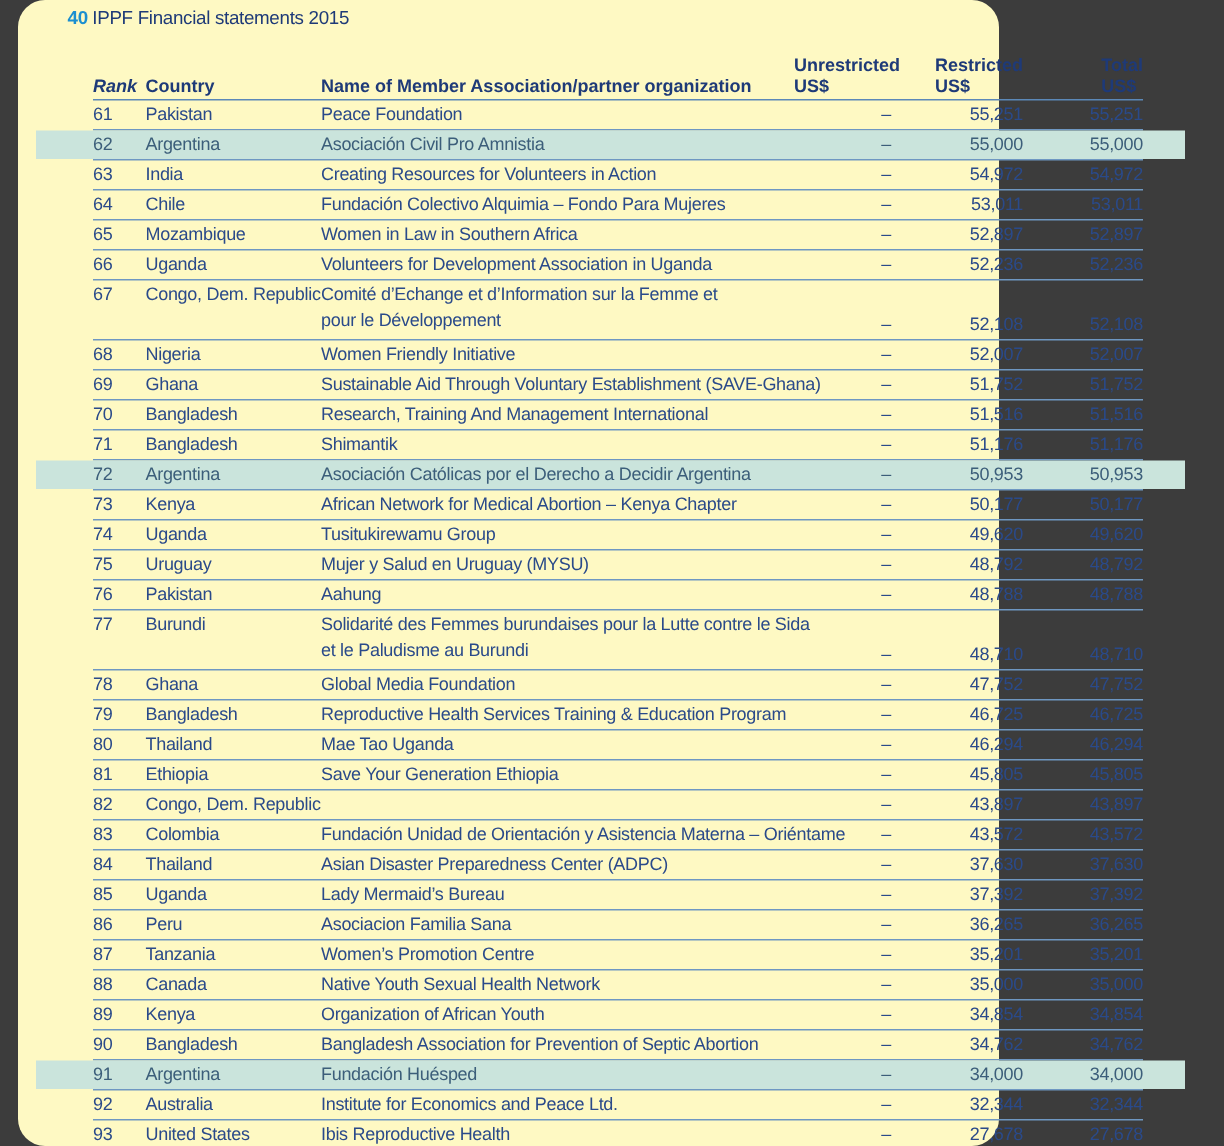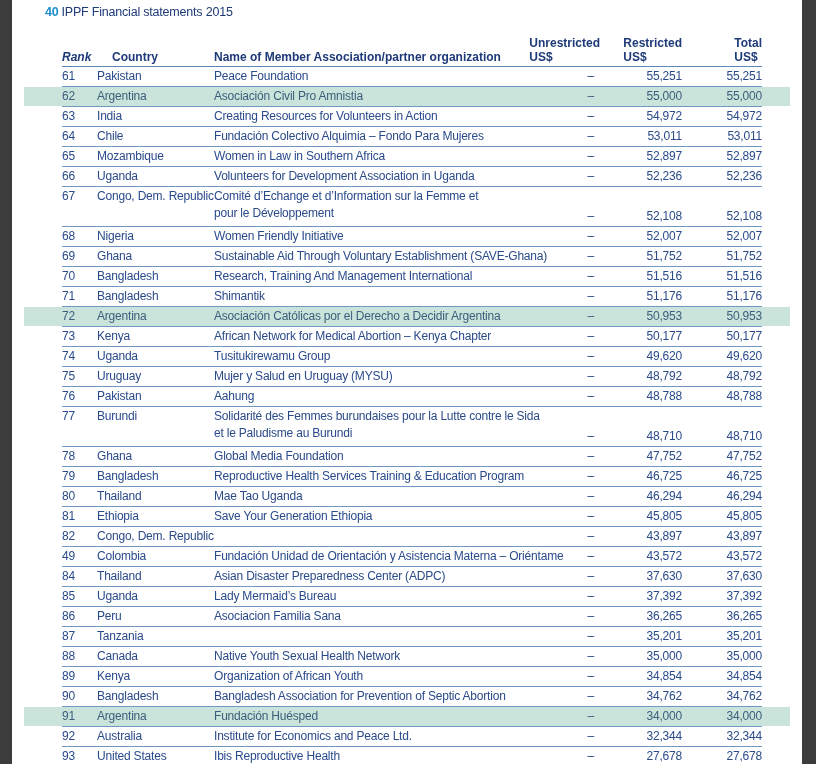--- a/index.html
+++ b/index.html
@@ -3,36 +3,37 @@
 <meta charset="utf-8">
 <style>
   html, body { margin: 0; padding: 0; }
   body {
     width: 816px; height: 764px; overflow: hidden;
     background: #3c3c3c;
     font-family: "Liberation Sans", sans-serif;
     position: relative;
   }
   .page {
-    position: absolute; left: 12px; top: 0; width: 790px; height: 764px;
-    background: #ffffff;
+    position: absolute; left: 12px; top: 0; width: 654px; height: 764px;
+    background: #fef9c3;
+    border-radius: 18px;
   }
   .running-head {
     position: absolute; left: 33px; top: 5px;
     font-size: 12.5px; color: #1e3a78; letter-spacing: -0.2px;
   }
   .running-head .pnum { color: #1b8fd0; font-weight: bold; margin-right: 3px; }
   .thead {
     position: absolute; left: 50px; top: 34px; width: 700px; height: 32px;
     border-bottom: 1.5px solid #5b88b8;
     color: #1e3a78; font-weight: bold; font-size: 12px;
   }
   .thead div { position: absolute; bottom: 2px; line-height: 14px; }
   .h-rank { left: 0; font-style: italic; }
-  .h-country { left: 35px; margin-left: 15px; }
+  .h-country { left: 35px; }
   .h-name { left: 152px; }
   .h-unr { right: 162px; }
   .h-res { right: 80px; text-align: left; }
   .h-tot { right: 0; text-align: left; }
   .rows { position: absolute; left: 50px; top: 67px; width: 700px; }
   .row {
     position: relative; border-bottom: 1.2px solid #6e97c2;
     color: #2a4a8a; font-size: 12px; letter-spacing: -0.2px;
     height: 19px;
   }
@@ -251,21 +252,21 @@
         <span class="c-tot">45,805</span>
       </div>
       <div class="row">
         <span class="c-rank">82</span>
         <span class="c-country">Congo, Dem. Republic</span>
         <span class="c-unr">–</span>
         <span class="c-res">43,897</span>
         <span class="c-tot">43,897</span>
       </div>
       <div class="row">
-        <span class="c-rank">49</span>
+        <span class="c-rank">83</span>
         <span class="c-country">Colombia</span>
         <span class="c-name">Fundación Unidad de Orientación y Asistencia Materna – Oriéntame</span>
         <span class="c-unr">–</span>
         <span class="c-res">43,572</span>
         <span class="c-tot">43,572</span>
       </div>
       <div class="row">
         <span class="c-rank">84</span>
         <span class="c-country">Thailand</span>
         <span class="c-name">Asian Disaster Preparedness Center (ADPC)</span>
@@ -285,20 +286,21 @@
         <span class="c-rank">86</span>
         <span class="c-country">Peru</span>
         <span class="c-name">Asociacion Familia Sana</span>
         <span class="c-unr">–</span>
         <span class="c-res">36,265</span>
         <span class="c-tot">36,265</span>
       </div>
       <div class="row">
         <span class="c-rank">87</span>
         <span class="c-country">Tanzania</span>
+        <span class="c-name">Women’s Promotion Centre</span>
         <span class="c-unr">–</span>
         <span class="c-res">35,201</span>
         <span class="c-tot">35,201</span>
       </div>
       <div class="row">
         <span class="c-rank">88</span>
         <span class="c-country">Canada</span>
         <span class="c-name">Native Youth Sexual Health Network</span>
         <span class="c-unr">–</span>
         <span class="c-res">35,000</span>

